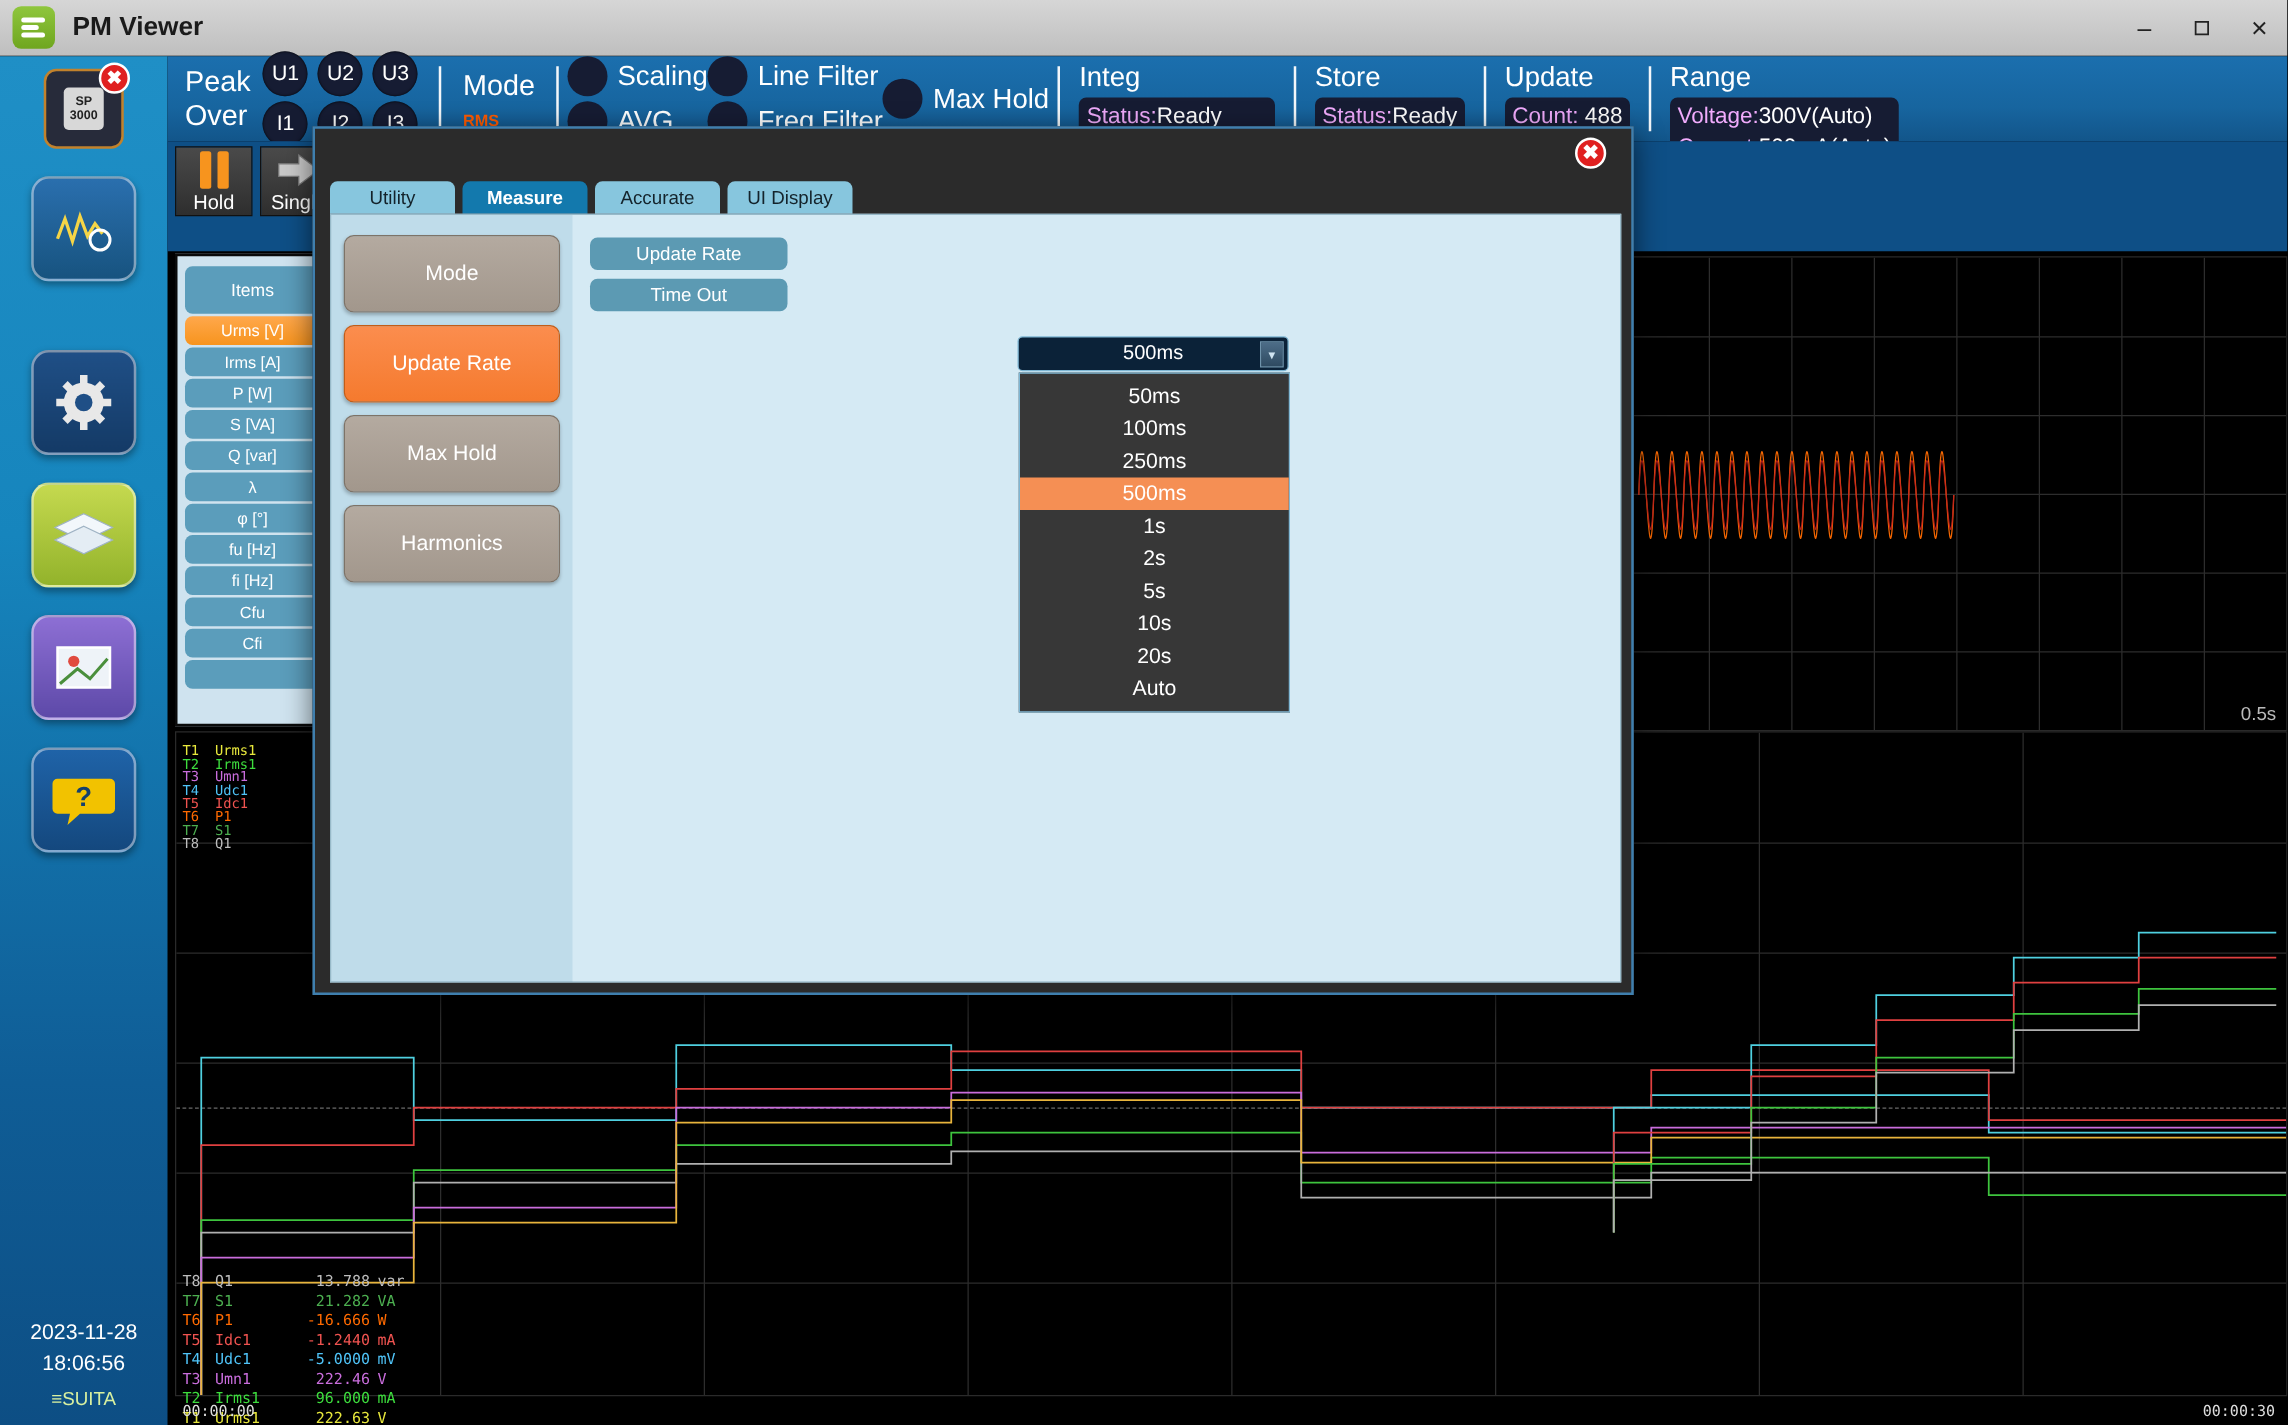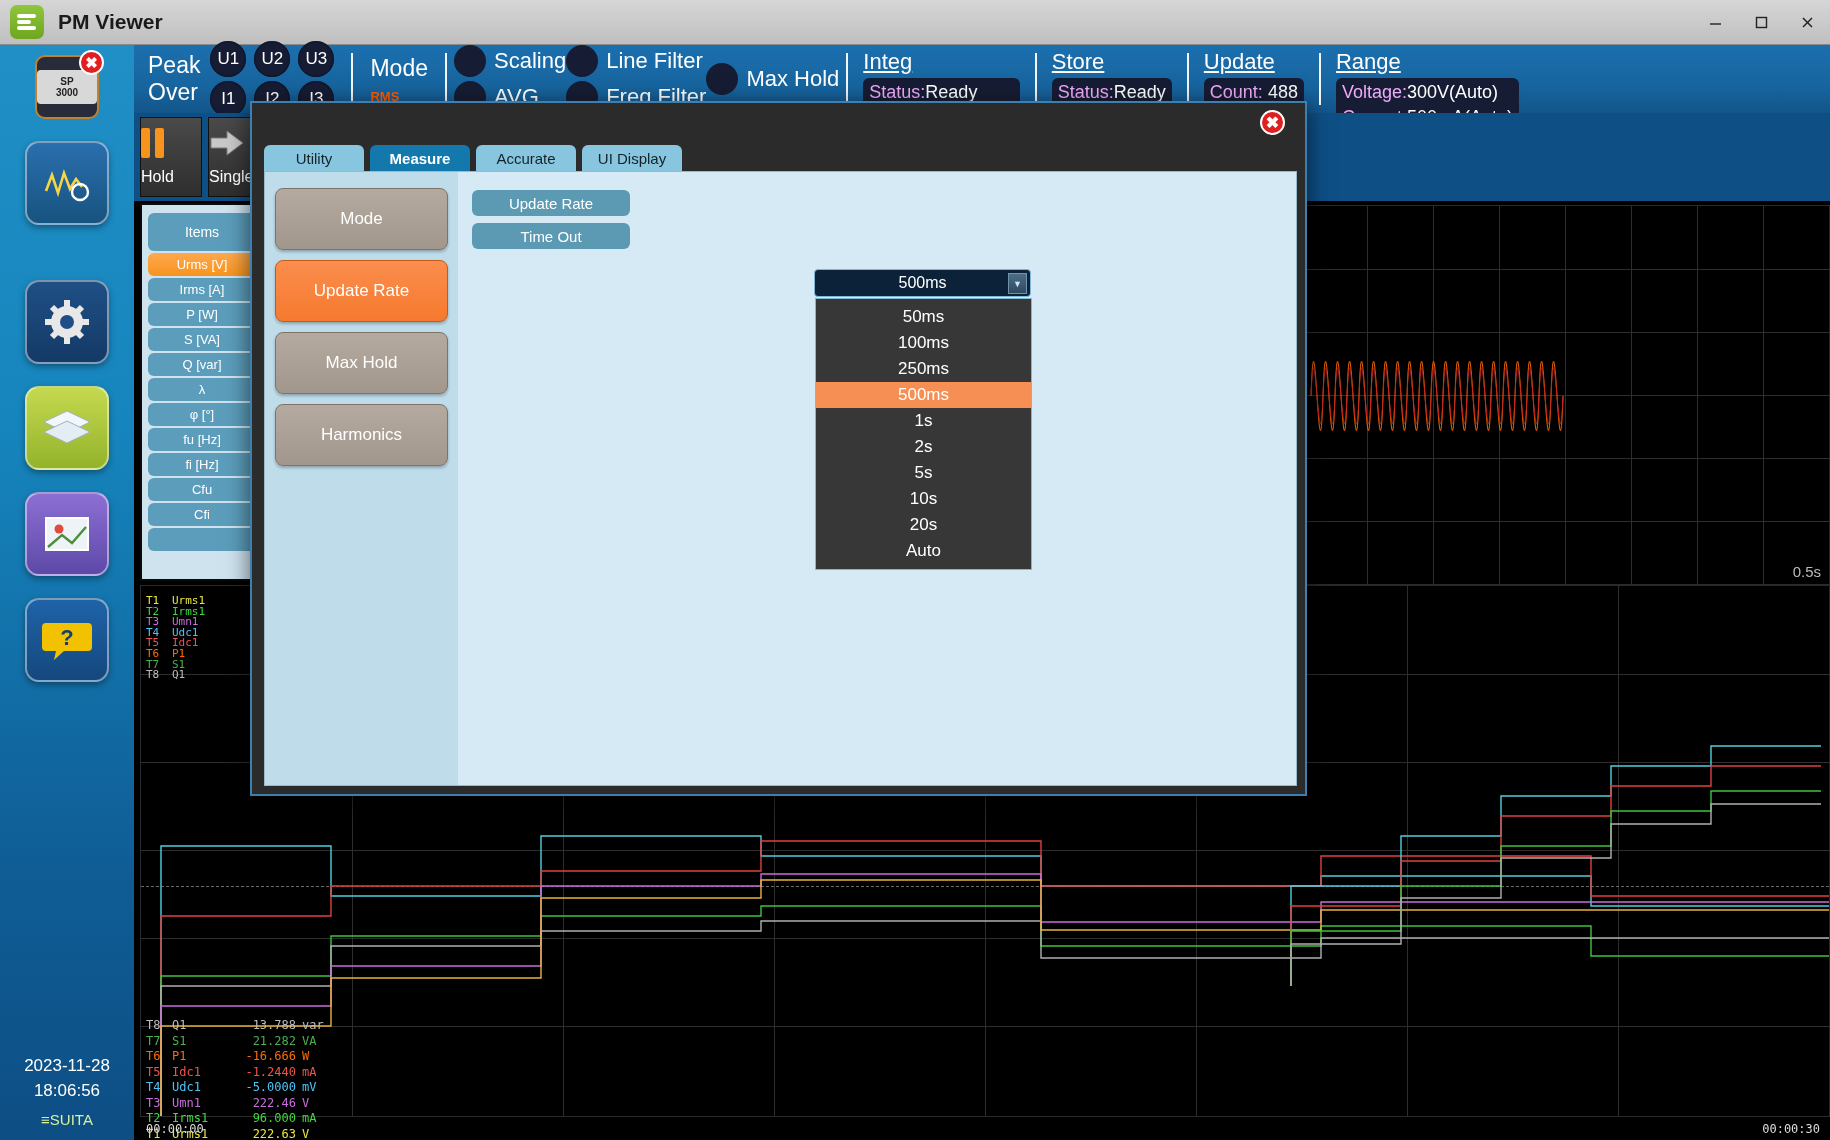--- a/index.html
+++ b/index.html
@@ -43,21 +43,21 @@
     position: absolute; left: 0; top: 45px; width: 134px; height: 1095px;
     background: linear-gradient(180deg,#1f8fc6 0%, #1685bd 35%, #0f5d96 75%, #0d4e84 100%);
     display: flex; flex-direction: column; align-items: center;
   }
   .device-icon {
     margin-top: 10px; width: 64px; height: 64px; border-radius: 10px;
     background: #272b3a; border: 2px solid #c2822c; position: relative;
     display:flex; align-items:center; justify-content:center;
   }
   .device-icon .body {
-    width: 60px; height: 34px; background: #d8d8d8; border-radius: 4px;
+    width: 32px; height: 34px; background: #d8d8d8; border-radius: 4px;
     color: #222; font-size: 10px; font-weight: bold; line-height: 11px;
     display:flex; flex-direction:column; align-items:center; justify-content:center;
   }
   .device-icon .badge {
     position: absolute; right: -7px; top: -7px; width: 25px; height: 25px;
     border-radius: 50%; background: #e02020; border: 2px solid #fff;
     color: #fff; font-size: 15px; font-weight: bold; line-height: 21px; text-align: center;
   }
   .rail-btn {
     width: 84px; height: 84px; margin-top: 22px; border-radius: 14px;
@@ -92,37 +92,37 @@
     box-shadow: inset 0 0 2px #000;
   }
   .mode-col { display:flex; flex-direction: column; justify-content: center; padding: 0 10px; }
   .mode-col .lbl { font-size: 23px; }
   .mode-col .val { font-size: 13px; font-weight: bold; color: #ff5a00; margin-top: 7px; }
   .chk-col { display: flex; flex-direction: column; justify-content: center; gap: 4px; }
   .chk-row { display: flex; align-items: center; gap: 8px; }
   .chk { width: 32px; height: 32px; border-radius: 50%; background: #161c33; flex: none; }
   .chk-lbl { font-size: 22px; }
   .stat-col { display:flex; flex-direction: column; justify-content: flex-start; padding: 4px 8px 0 8px; }
-  .stat-title { font-size: 22px; margin-bottom: 3px; text-decoration: underline; }
+  .stat-title { font-size: 22px; margin-bottom: 3px; }
   .stat-box {
     background: #161c33; border-radius: 6px; padding: 2px 6px;
     font-size: 18px; line-height: 25px; white-space: nowrap;
   }
   .stat-box .k { color: #f0abfc; }
   .stat-box .v { color: #fff; }
 
   
   .subbar {
     position: absolute; left: 134px; top: 113px; width: 1696px; height: 88px;
     background: #0e4f86;
   }
   .tool-pad {
-    position: absolute; top: 4px; width: 62px; height: 80px;
+    position: absolute; top: 4px; width: 62px; height: 56px;
     background: linear-gradient(#4a4a4a,#2e2e2e);
-    border: 1px solid #111; display:flex; flex-direction: column; align-items:flex-start;
+    border: 1px solid #111; display:flex; flex-direction: column; align-items:center;
   }
   .tool-pad.p1 { left: 6px; } .tool-pad.p2 { left: 74px; }
   .pad-glyph { height: 50px; display:flex; align-items:center; justify-content:center; }
   .pad-lbl { color:#fff; font-size: 16px; }
   .pause-bars { display:flex; gap:5px; }
   .pause-bars span { display:block; width:9px; height:30px; background:#f7941e; border-radius:2px; }
 
   
   .items-panel {
     position: absolute; left: 140px; top: 203px; width: 124px; height: 378px;

